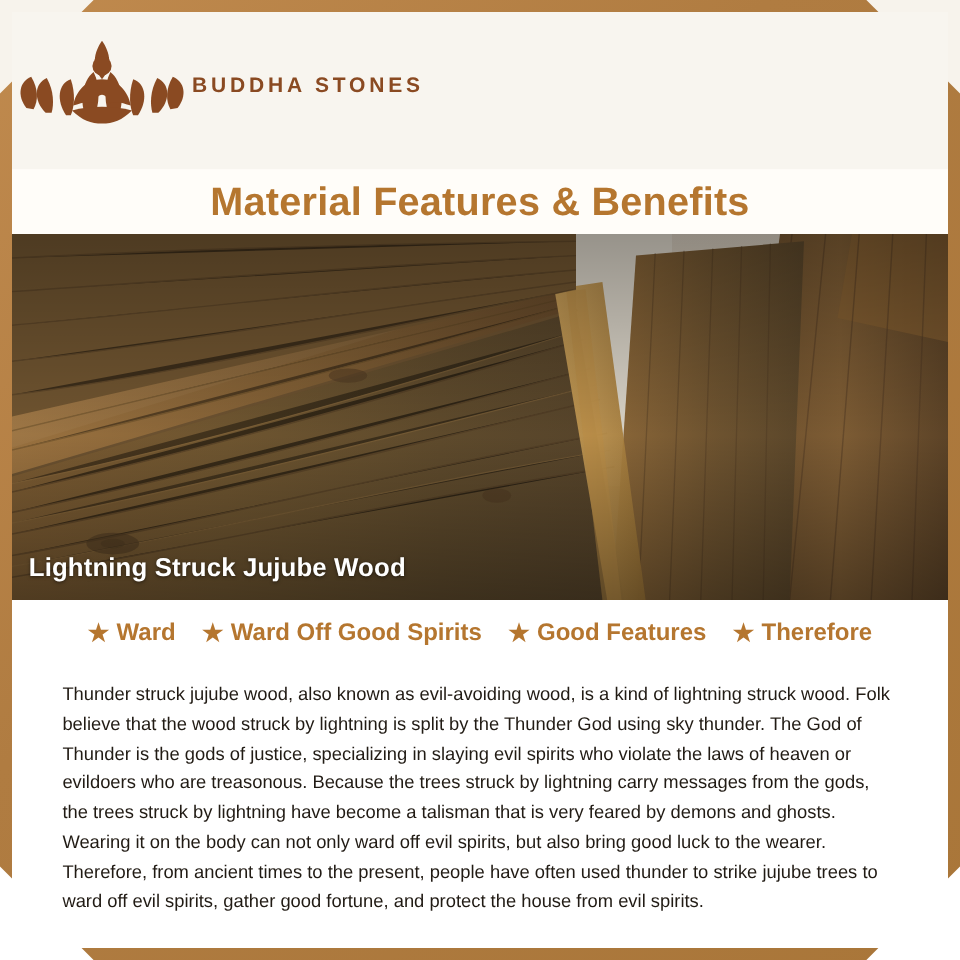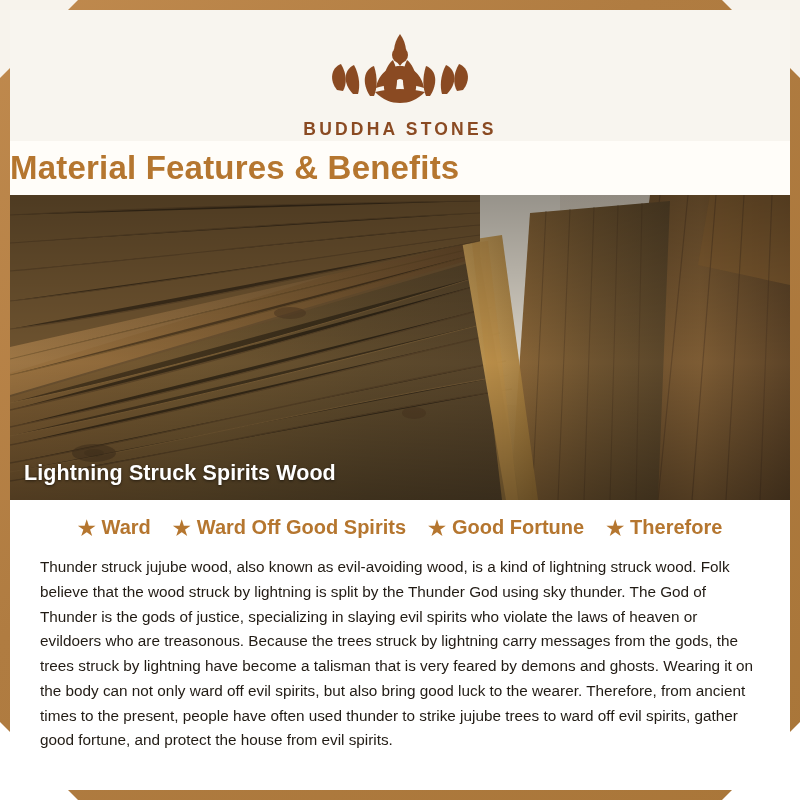--- a/index.html
+++ b/index.html
@@ -71,21 +71,20 @@
     position: relative;
     height: 185px;
     background: #f8f5ef;
   }
   .logo-wrap {
     position: absolute;
     left: 0;
     right: 0;
     top: 14px;
     display: flex;
-    flex-direction: column;
     align-items: center;
   }
   .logo-mark {
     width: 150px;
     height: 92px;
     display: block;
   }
   .logo-text {
     margin-top: 3px;
     font-size: 17.5px;
@@ -97,21 +96,21 @@
 
   .title-bar {
     position: absolute;
     left: 0;
     right: 0;
     top: 131px;
     height: 54px;
     background: #fffdf9;
     display: flex;
     align-items: center;
-    justify-content: flex-start;
+    justify-content: center;
     box-shadow: 0 1px 0 rgba(0,0,0,0.04);
   }
   .title-bar .title {
     font-size: 33px;
     font-weight: bold;
     color: #b5762f;
     letter-spacing: 0.2px;
     white-space: nowrap;
   }
 
@@ -167,21 +166,21 @@
   
   .body-text {
     background: #ffffff;
     padding: 6px 26px 0 26px;
     color: #211b14;
     font-size: 15.3px;
     line-height: 1.62;
     height: 100%;
   }
   .body-text p {
-    margin: 4px;
+    margin: 16px;
     text-align: left;
   }
 </style>
 </head>
 <body>
 
 <div class="page">
   <div class="frame-bg"></div>
   <div class="corner-tl"></div>
   <div class="corner-tr"></div>
@@ -317,35 +316,35 @@
           <path d="M0 76 C120 66, 300 44, 470 30"></path>
           <path d="M0 106 C120 94, 300 62, 470 40"></path>
           <path d="M0 134 C120 120, 300 80, 470 46"></path>
         </g>
 
         <ellipse cx="280" cy="118" rx="16" ry="6" fill="#4b3520" opacity="0.5"></ellipse>
         <ellipse cx="404" cy="218" rx="12" ry="6" fill="#4b3520" opacity="0.45"></ellipse>
 
         <rect x="0" y="0" width="780" height="305" fill="url(#shade)"></rect>
       </svg>
-      <div class="caption">Lightning Struck Spirits Wood</div>
+      <div class="caption">Lightning Struck Jujube Wood</div>
     </div>
 
     <div class="benefits">
       <div class="benefit">
         <span class="star">★</span>
         <span>Ward</span>
       </div>
       <div class="benefit">
         <span class="star">★</span>
         <span>Ward Off Good Spirits</span>
       </div>
       <div class="benefit">
         <span class="star">★</span>
-        <span>Good Fortune</span>
+        <span>Good Features</span>
       </div>
       <div class="benefit">
         <span class="star">★</span>
         <span>Therefore</span>
       </div>
     </div>
 
     <div class="body-text">
       <p>Thunder struck jujube wood, also known as evil-avoiding wood, is a kind of lightning struck wood. Folk believe that the wood struck by lightning is split by the Thunder God using sky thunder. The God of Thunder is the gods of justice, specializing in slaying evil spirits who violate the laws of heaven or evildoers who are treasonous. Because the trees struck by lightning carry messages from the gods, the trees struck by lightning have become a talisman that is very feared by demons and ghosts. Wearing it on the body can not only ward off evil spirits, but also bring good luck to the wearer. Therefore, from ancient times to the present, people have often used thunder to strike jujube trees to ward off evil spirits, gather good fortune, and protect the house from evil spirits.</p>
     </div>

